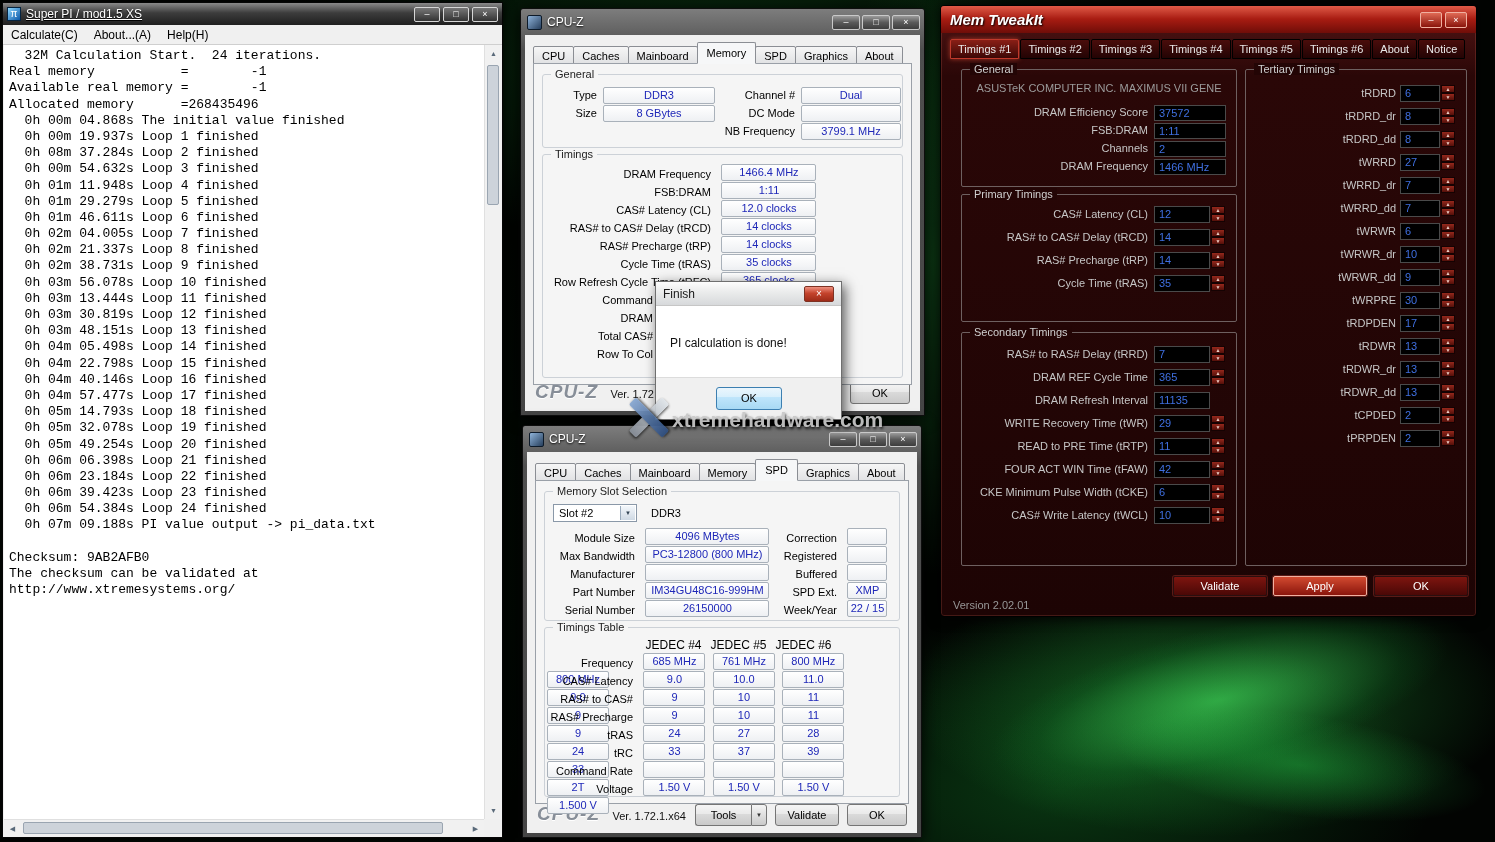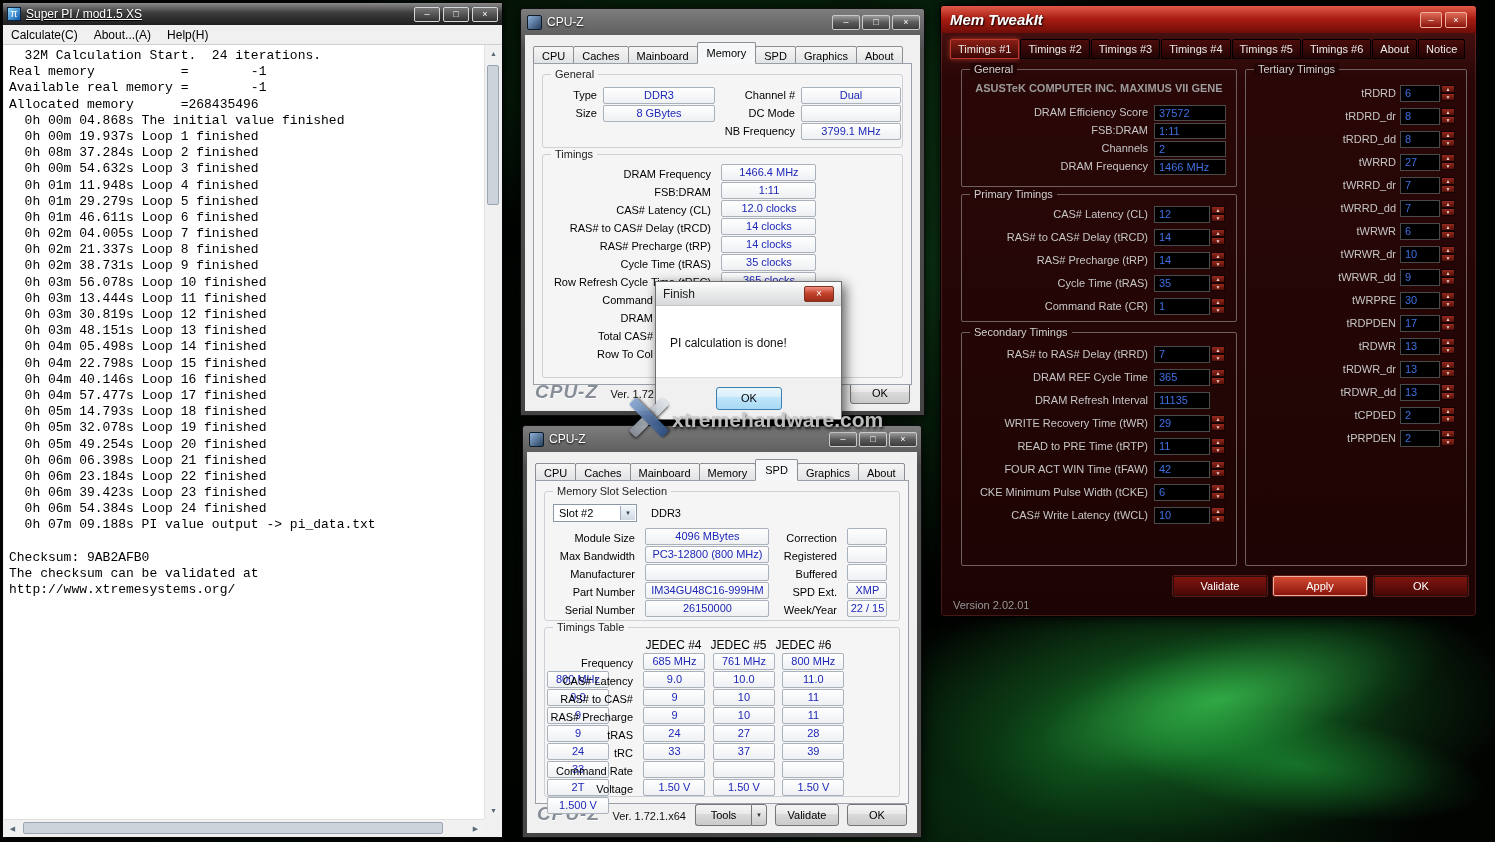--- a/index.html
+++ b/index.html
@@ -135,21 +135,21 @@
   .mtk-tabs { position:absolute; top:33px; left:9px; right:9px; }
   .mtk-tab { display:inline-block; padding:3px 7px; font-size:11px; color:#e9e9e9; background:linear-gradient(#4a0d0b,#230404);
     border:1px solid #000; border-radius:2px 2px 0 0; margin-right:1px; }
   .mtk-tab.active { background:linear-gradient(#8a1f16,#3c0806); border-color:#c0392b; box-shadow:0 0 5px rgba(255,90,60,.55); }
   .mtk-group { position:absolute; border:1px solid #6e6060; border-radius:2px; }
   .glab { position:absolute; top:-7px; left:8px; padding:0 4px; background:#230505; font-size:11px; color:#cfcfcf; }
   .mtk-general   { left:20px;  top:63px;  width:276px; height:118px; }
   .mtk-primary   { left:20px;  top:188px; width:276px; height:128px;padding-left:20px; }
   .mtk-secondary { left:20px;  top:326px; width:276px; height:234px; }
   .mtk-tertiary  { left:304px; top:63px;  width:222px; height:497px; }
-  .mtk-board { position:absolute; top:12px; left:0; right:0; text-align:center; font-size:11px; color:#9b9b9b;font-weight:bold; }
+  .mtk-board { position:absolute; top:12px; left:0; right:0; text-align:center; font-size:11px; color:#9b9b9b; }
   .mtk-rows { position:absolute; left:6px; right:6px; }
   .mtk-general .mtk-rows { top:34px; }
   .mtk-primary .mtk-rows { top:10px; }
   .mtk-secondary .mtk-rows { top:12px; }
   .mtk-tertiary .mtk-rows { top:14px; left:4px; right:4px; }
   .mtk-row { position:relative; height:23px; }
   .mtk-general .mtk-row { height:18px; }
   .mlbl { position:absolute; left:0; top:3px; width:180px; text-align:right; font-size:11px; color:#c6c6c6; }
   .mtk-general .mlbl { top:2px; }
   .mval { position:absolute; left:186px; top:1px; height:17px; background:#000; border:1px solid #4a4a4a;
@@ -573,28 +573,20 @@
 
           <div class="mtk-row">
             <span class="mlbl">Cycle Time (tRAS)</span>
             <span class="mval mid">35</span>
             <span class="mspin">
               <span class="su">▲</span>
               <span class="sd">▼</span>
             </span>
           </div>
 
-          <div class="mtk-row">
-            <span class="mlbl">Command Rate (CR)</span>
-            <span class="mval mid">1</span>
-            <span class="mspin">
-              <span class="su">▲</span>
-              <span class="sd">▼</span>
-            </span>
-          </div>
         </div>
     </div>
 
     <div class="mtk-group mtk-secondary">
       <span class="glab">Secondary Timings</span>
       <div class="mtk-rows">
 
           <div class="mtk-row">
             <span class="mlbl">RAS# to RAS# Delay (tRRD)</span>
             <span class="mval mid">7</span>

